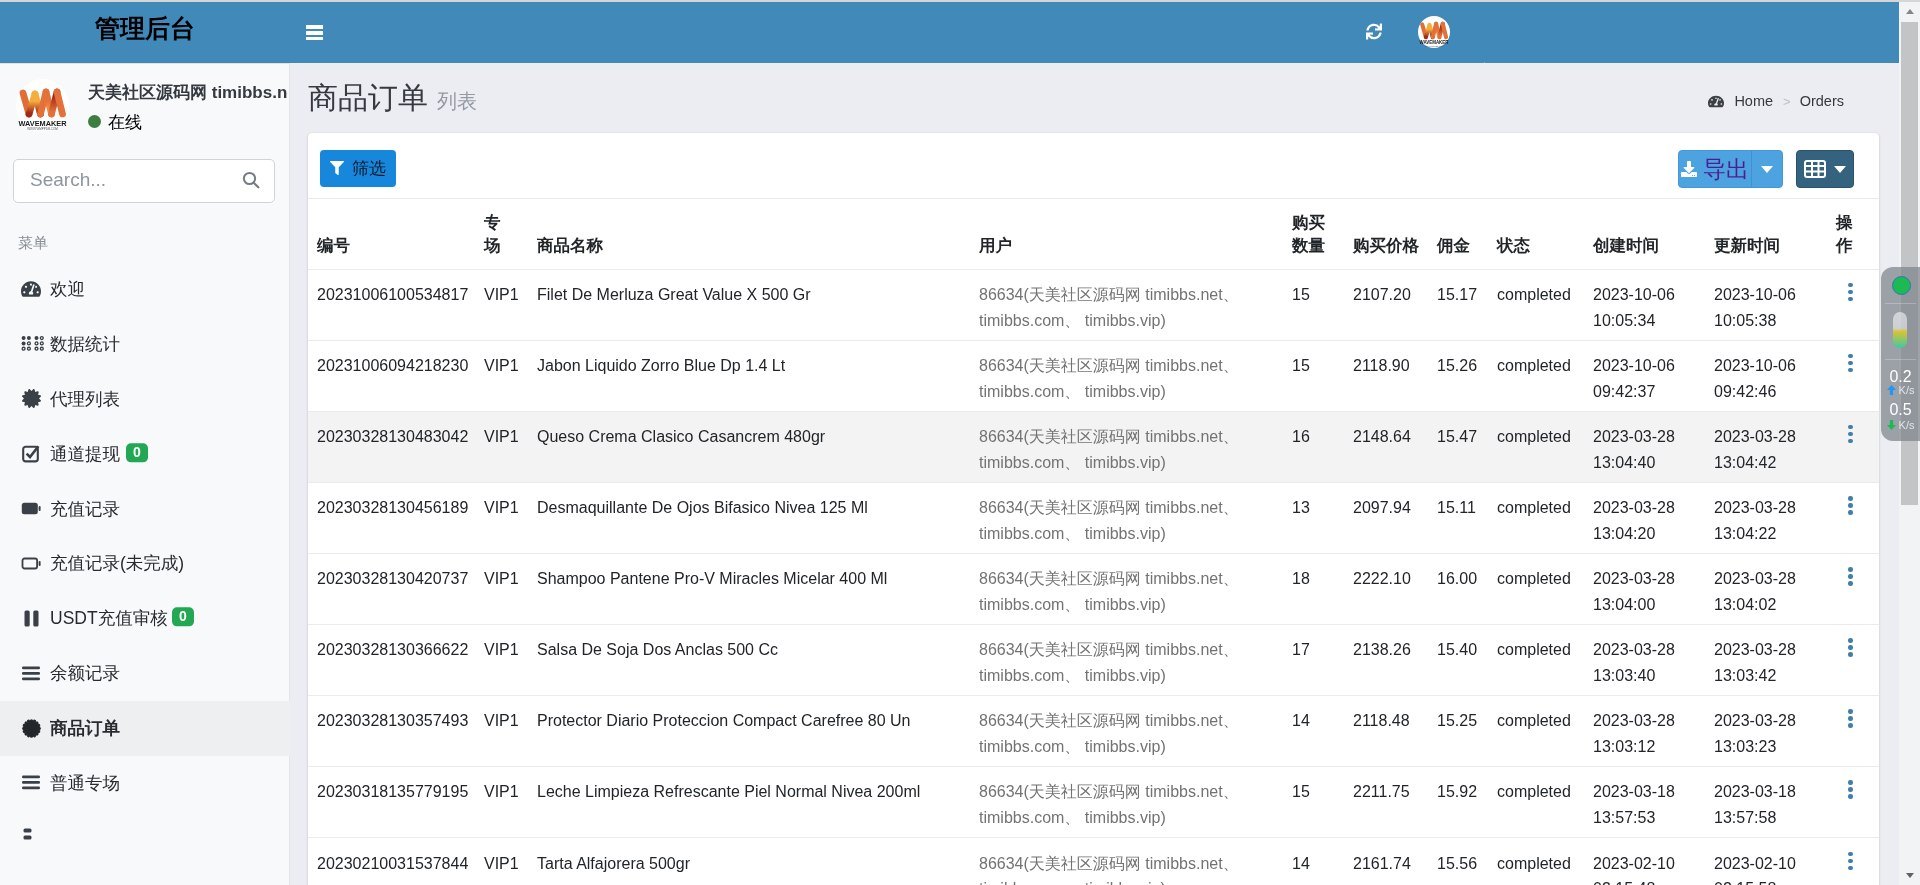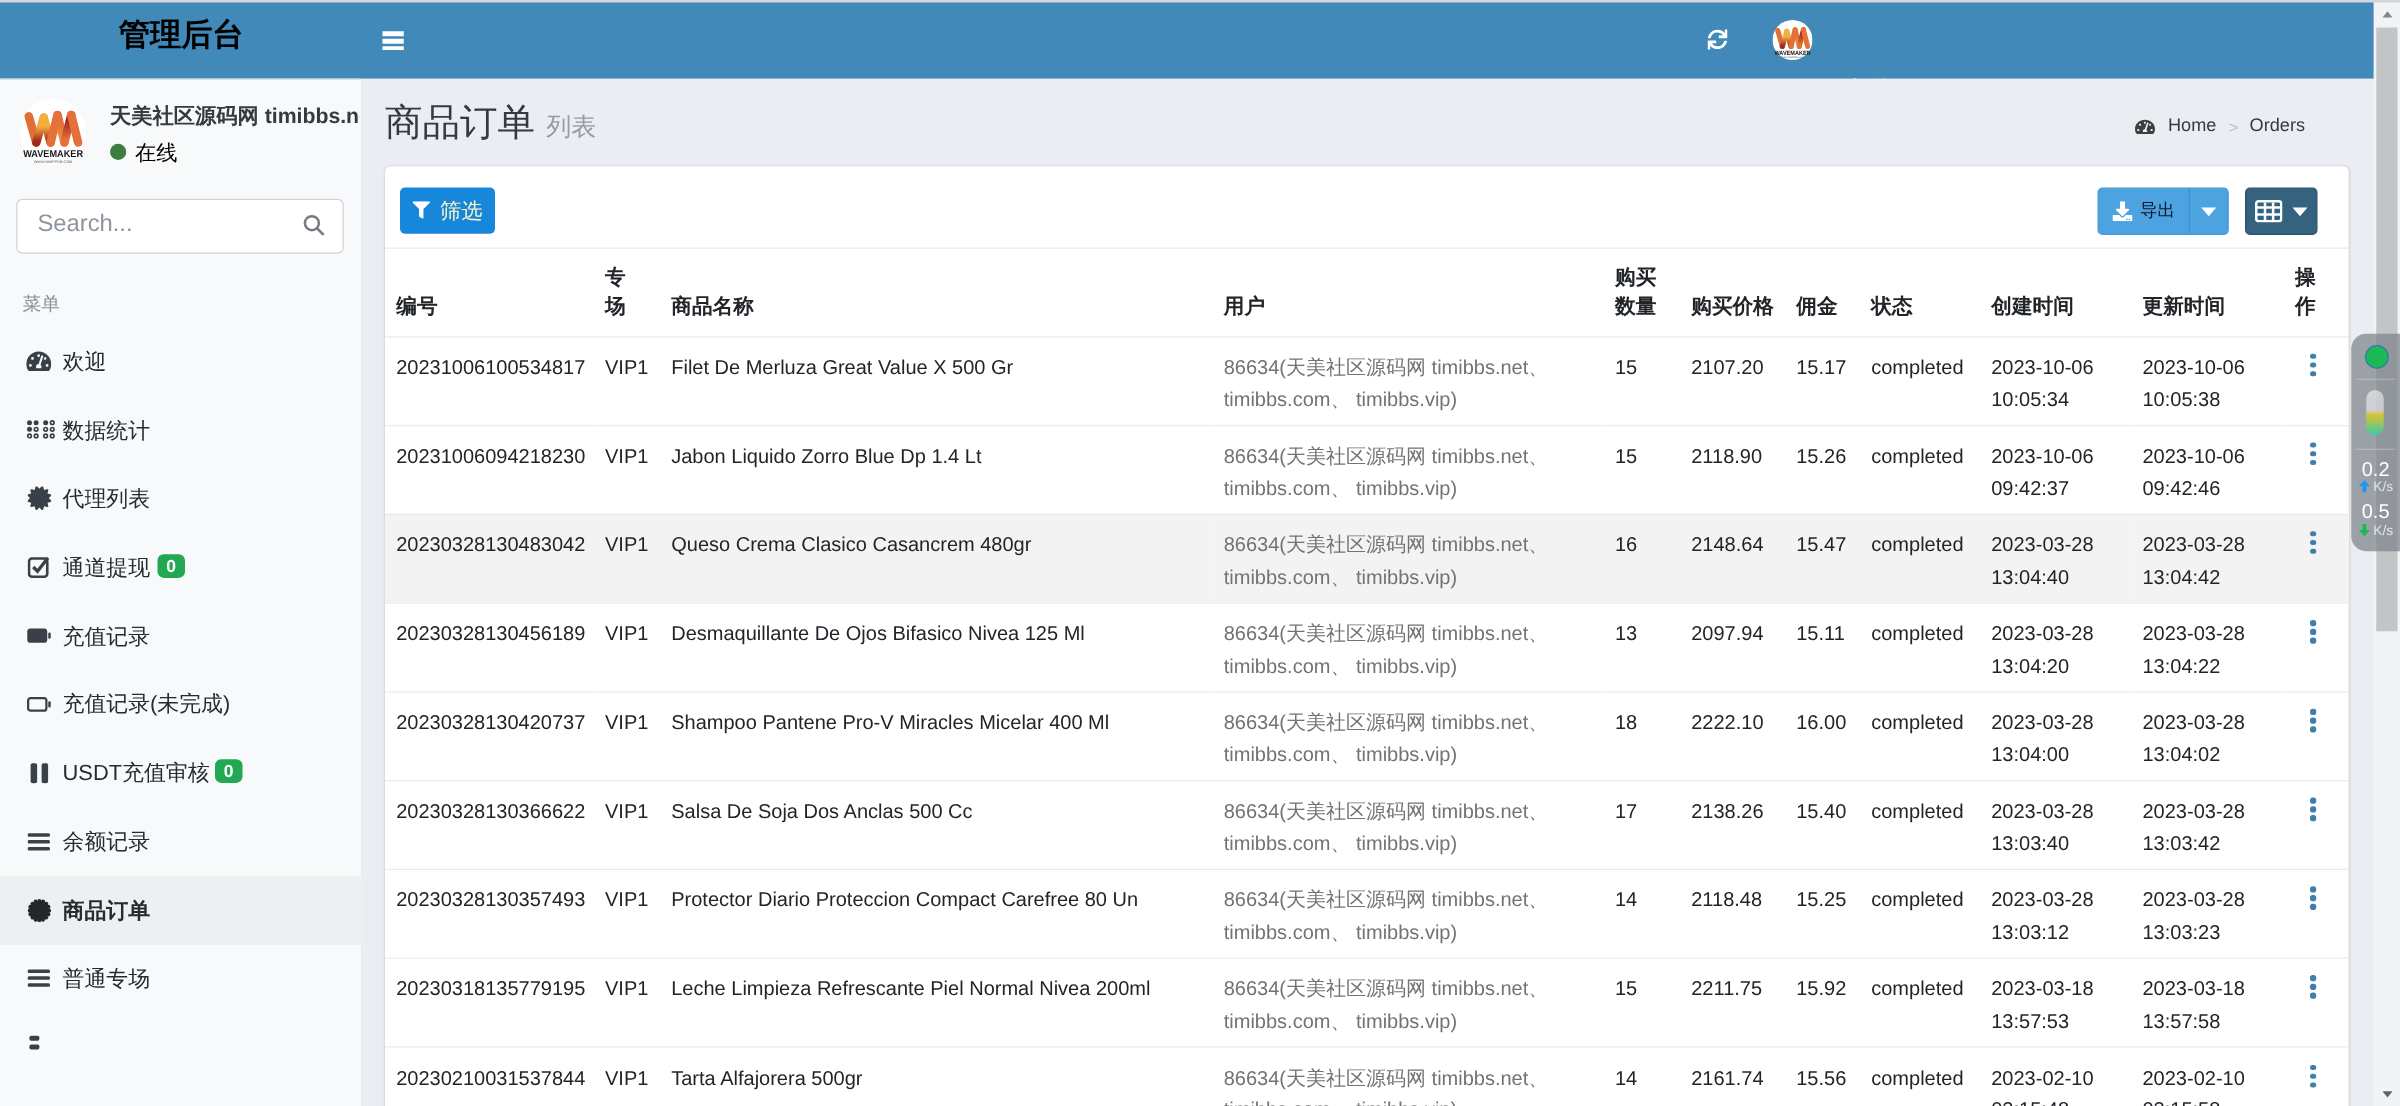--- a/index.html
+++ b/index.html
@@ -38,24 +38,24 @@
 
 .main { position:absolute; left:291px; top:63px; width:1608px; height:822px; background:#ecedf2; }
 .ph1 { position:absolute; left:17px; top:15px; font-size:30px; color:#343a40; }
 .ph1 small { font-size:20px; color:#939aa3; margin-left:9px; }
 .bc { position:absolute; right:55px; top:30px; font-size:14.5px; color:#343a40; display:flex; align-items:center; }
 .bc .sep { color:#b8bfc6; margin:0 9px 0 10px; font-size:13px; }
 .bc svg { margin-right:10px; }
 
 .card { position:absolute; left:17px; top:70px; width:1571px; height:790px; background:#fff; border-radius:4px; box-shadow:0 0 1px rgba(0,0,0,.12), 0 1px 3px rgba(0,0,0,.15); }
 .chead { position:relative; height:66px; border-bottom:1px solid #e7eaed; }
-.btn-filter { position:absolute; left:12px; top:17px; height:36.5px; padding:0 10px; background:#1787dc; color:#fef9c3; font-size:17px; border:none; border-radius:4px; display:flex; align-items:center; font-family:inherit; }
+.btn-filter { position:absolute; left:12px; top:17px; height:36.5px; padding:0 10px; background:#1787dc; color:#0f172a; font-size:17px; border:none; border-radius:4px; display:flex; align-items:center; font-family:inherit; }
 .btn-filter svg { margin-right:8px; }
 .hbtns { position:absolute; right:0; top:17px; height:38px; }
-.btn-exp { position:absolute; right:96px; top:0; width:105px; height:38px; background:#4da2e0; border:1px solid #4298d8; border-radius:4px; color:#0f172a; font-size:14px; }
+.btn-exp { position:absolute; right:96px; top:0; width:105px; height:38px; background:#4da2e0; border:1px solid #4298d8; border-radius:4px; color:#4c1d95; font-size:23px; }
 .btn-exp .lbl { position:absolute; left:0; top:0; width:73px; height:36px; display:flex; align-items:center; justify-content:center; border-right:1px solid #3c93d4; }
 .btn-exp .lbl svg { margin-right:6px; }
 .btn-exp .car { position:absolute; right:0; top:0; width:31px; height:36px; display:flex; align-items:center; justify-content:center; }
 .btn-tbl { position:absolute; right:25px; top:0; width:58px; height:38px; background:#35637f; border:1px solid #2b526b; border-radius:4px; display:flex; align-items:center; justify-content:center; }
 .caret { width:0; height:0; border-left:6px solid transparent; border-right:6px solid transparent; border-top:7px solid #fff; }
 
 table { border-collapse:collapse; table-layout:fixed; width:1571px; }
 th { vertical-align:bottom; text-align:left; padding:0 8px 11px 9px; font-size:16.5px; line-height:23.3px; color:#212529; font-weight:bold; height:70px; }
 td { vertical-align:top; text-align:left; padding:12.3px 8px 0 9px; font-size:16px; line-height:25.7px; color:#212529; height:71.1px; border-top:1px solid #e9ecef; }
 tr.hov td { background:#f3f3f4; }

